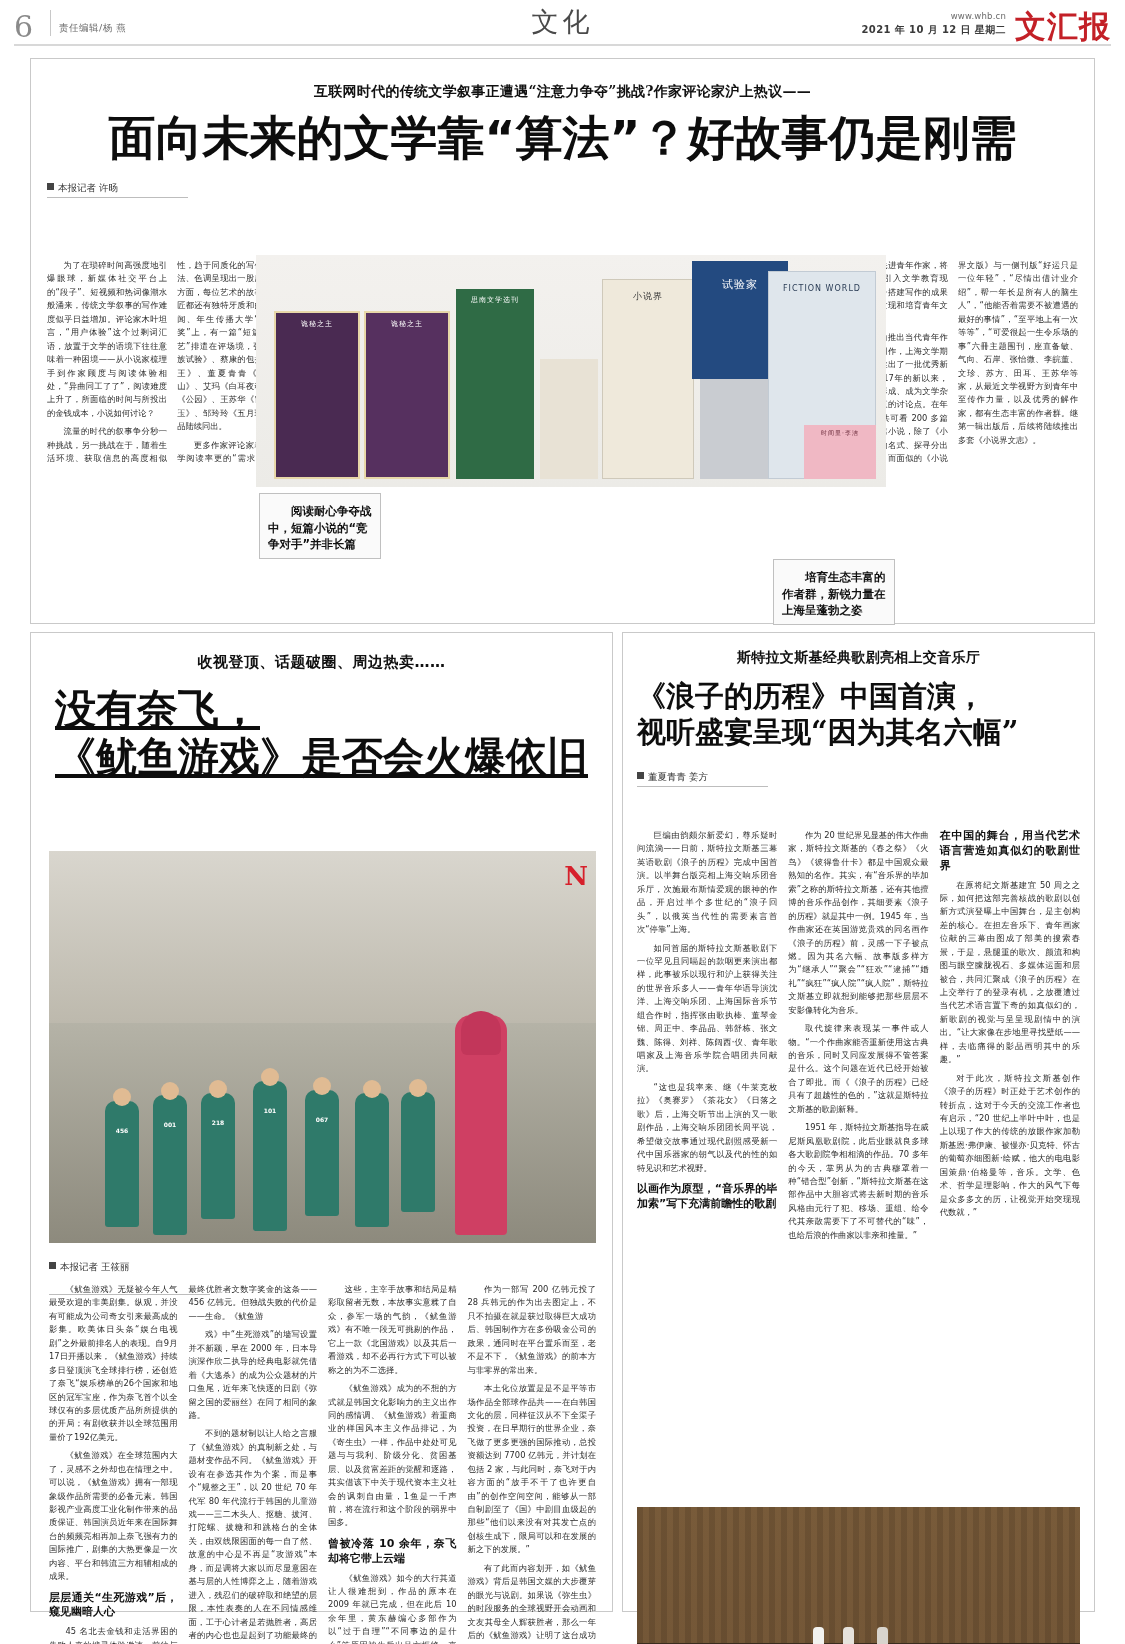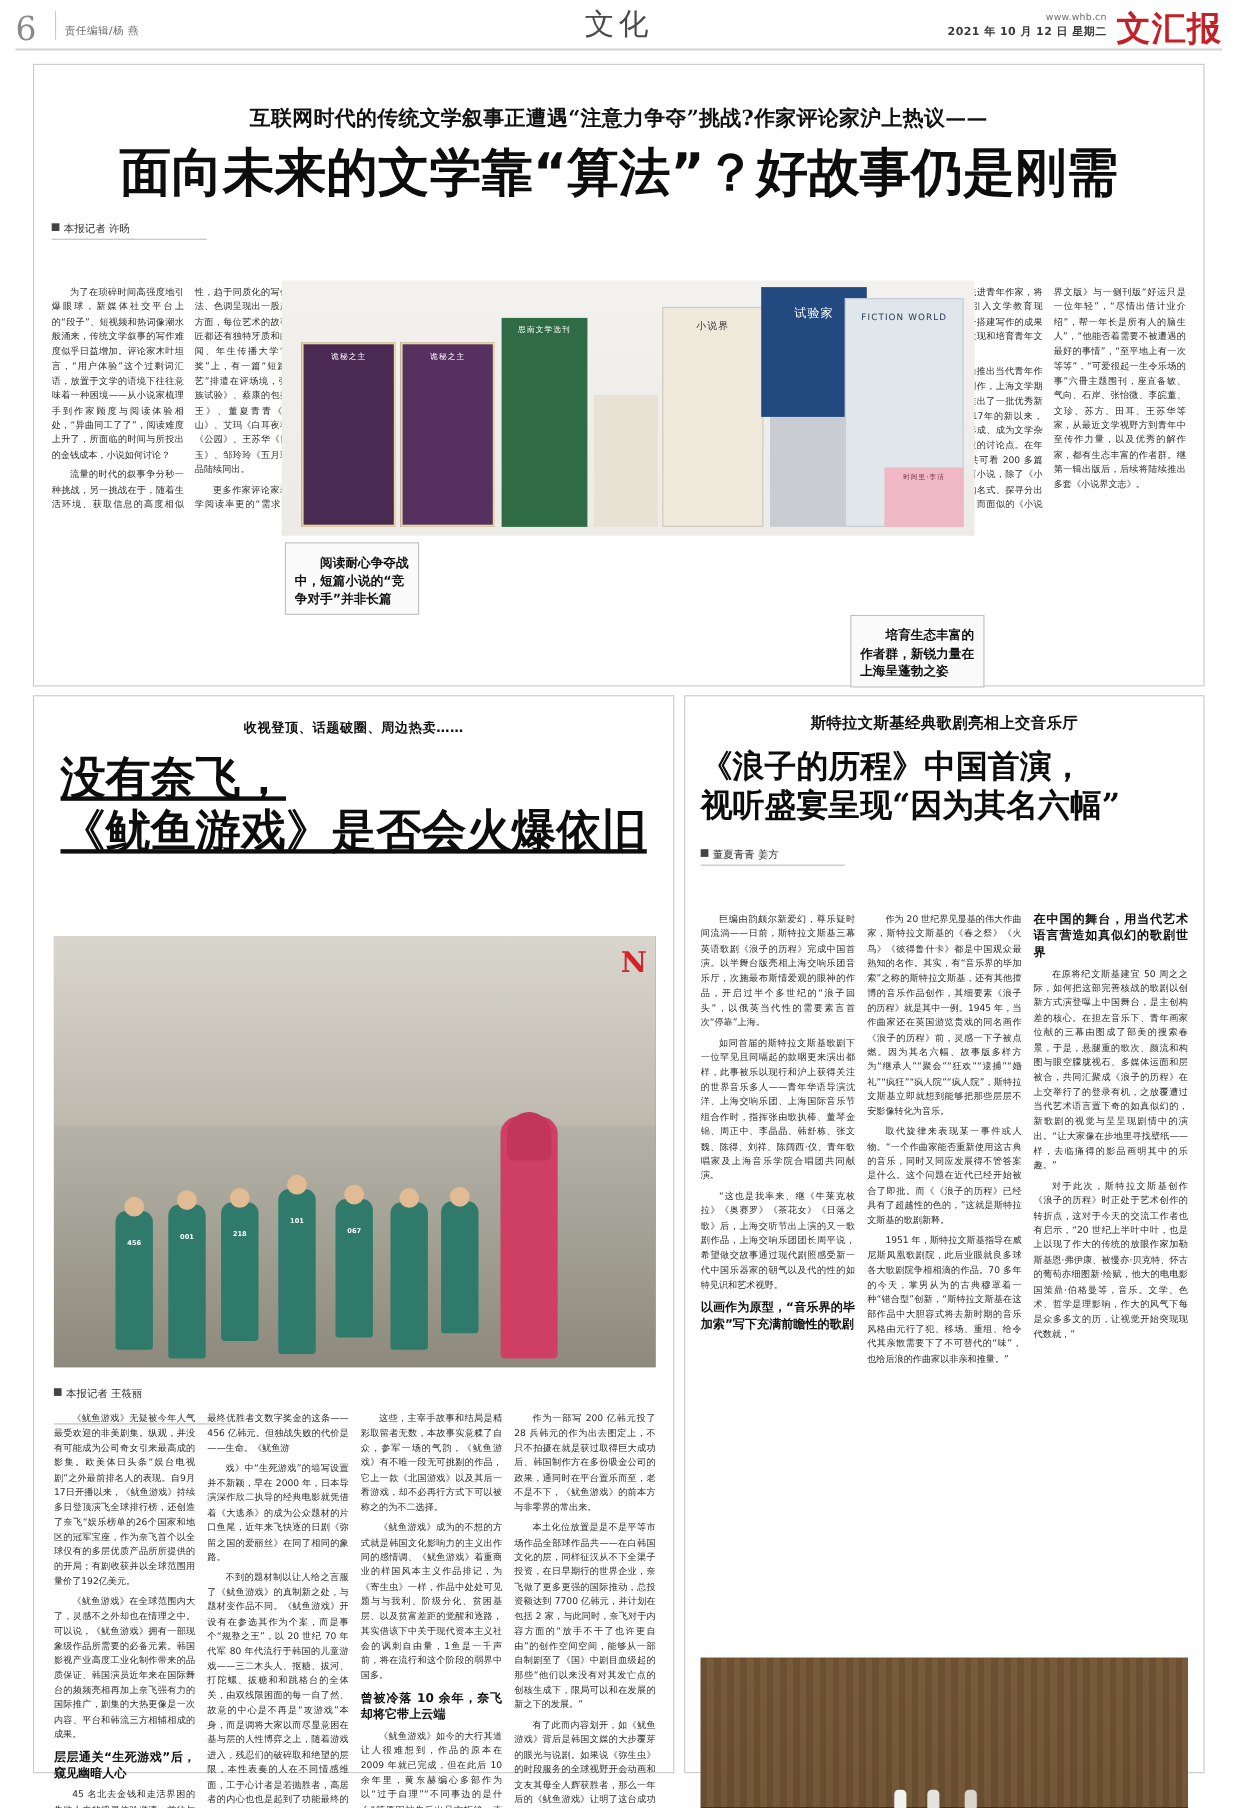--- a/index.html
+++ b/index.html
@@ -57,23 +57,23 @@
     position:absolute;left:30px;top:632px;width:583px;height:980px;
     border:1px solid #c9c9c9;box-sizing:border-box;background:#fff;
   }
   .art3{
     position:absolute;left:622px;top:632px;width:473px;height:980px;
     border:1px solid #c9c9c9;box-sizing:border-box;background:#fff;
   }
 
   
   .a1-kicker{
-    text-align:center;margin-top:36px;
-    font-family:"DejaVu Serif","Liberation Serif",serif;
-    font-size:19px;font-weight:bold;color:#111;letter-spacing:.3px;
+    text-align:center;margin-top:24px;
+    font-family:"DejaVu Serif","Liberation Serif",serif;
+    font-size:14px;font-weight:bold;color:#111;letter-spacing:.3px;
   }
   .a1-head{
     text-align:center;margin-top:12px;
     font-family:"DejaVu Sans","Liberation Sans",sans-serif;
     font-size:47px;font-weight:bold;color:#0d0d0d;letter-spacing:0px;
     line-height:1.08;
   }
   .a1-byline{
     margin:18px 0 0 16px;font-size:9.5px;color:#333;
     border-bottom:1px solid #bdbdbd;display:inline-block;padding-bottom:2px;
@@ -105,21 +105,21 @@
     font-size:11.5px;font-weight:bold;line-height:1.45;color:#111;
     text-indent:2em;
   }
   #pq1{left:228px;top:434px;width:122px;height:66px;}
   #pq2{left:742px;top:500px;width:122px;height:66px;}
 
   
   .a2-kicker{
     text-align:center;margin-top:20px;
     font-family:"DejaVu Sans","Liberation Sans",sans-serif;
-    font-size:12px;font-weight:bold;color:#111;letter-spacing:.5px;
+    font-size:15px;font-weight:bold;color:#111;letter-spacing:.5px;
   }
   .a2-head{
     margin:14px 0 0 0;padding:0 24px;
     font-family:"DejaVu Serif","Liberation Serif",serif;
     font-size:41px;font-weight:bold;color:#0d0d0d;line-height:1.16;text-decoration:underline;
   }
   .a2-head .l2{display:block;}
   .a2-photo{
     position:absolute;left:18px;top:218px;width:547px;height:392px;
     overflow:hidden;background:#6a6f63;

